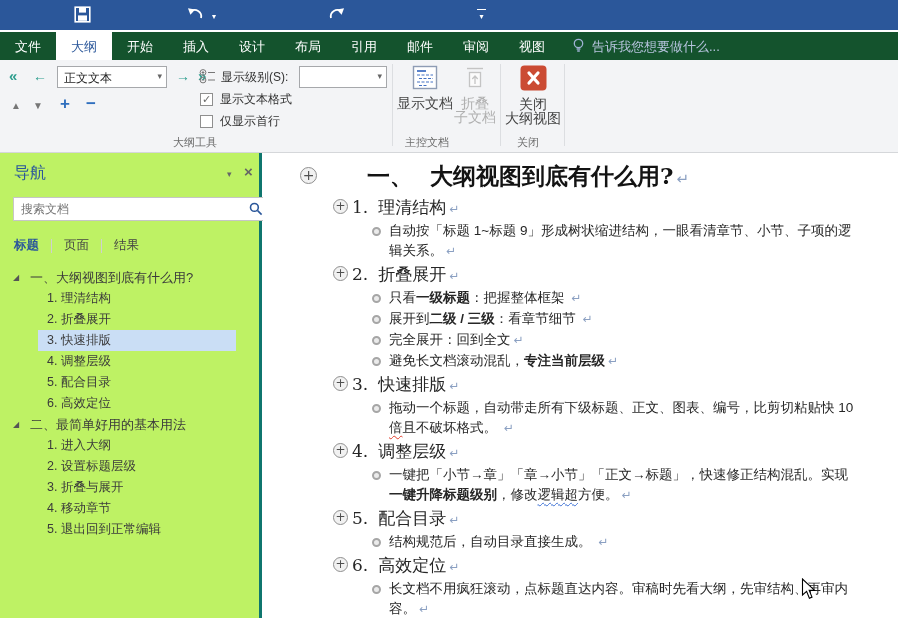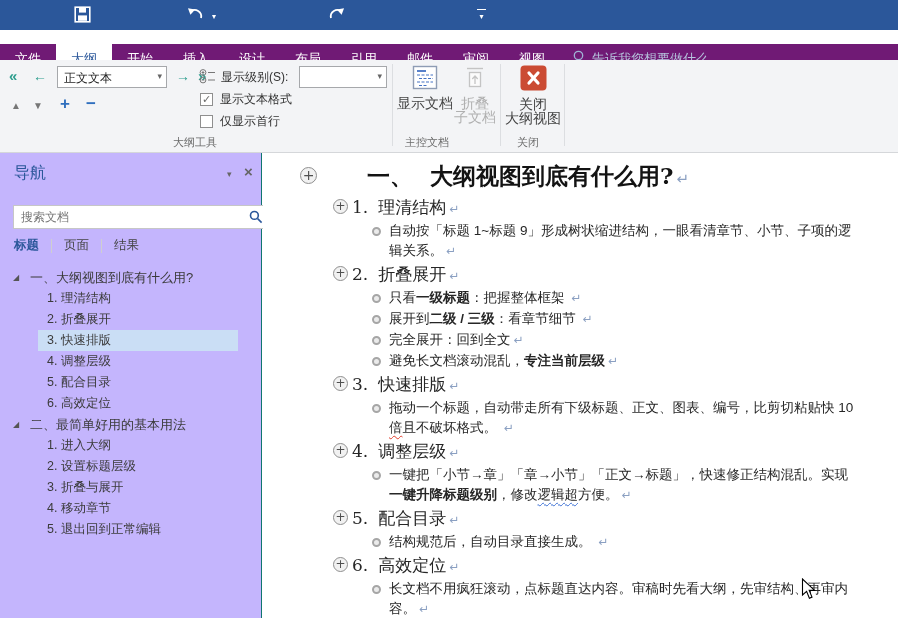--- a/index.html
+++ b/index.html
@@ -9,21 +9,21 @@
     background:#fff; font-family:"Liberation Sans","DejaVu Sans",sans-serif;
     -webkit-font-smoothing:antialiased;
   }
   
   .titlebar { position:absolute; top:0; left:0; right:0; height:30px; background:#2b579a; }
   .titlebar .qicon { position:absolute; top:6px; }
   .qat-caret { color:#fff; font-size:8px; }
   .customize-stack { display:flex; flex-direction:column; align-items:center; }
   .customize-stack .bar { width:9px; border-top:1.5px solid #fff; margin-bottom:2px; }
   
-  .tabrow { position:absolute; top:44px; left:0; right:0; height:30px; background:#701a75; display:flex; align-items:stretch; }
+  .tabrow { position:absolute; top:32px; left:0; right:0; height:30px; background:#14532d; display:flex; align-items:stretch; }
   .rtab { height:30px; line-height:30px; padding:0 15px; color:#fff; font-size:13px; cursor:default; }
   .rtab.active { background:#fff; color:#2b579a; }
   .tellme { display:flex; align-items:center; color:#b6c3dd; font-size:13px; margin-left:12px; gap:7px; }
   
   .ribbon { position:absolute; top:60px; left:0; right:0; height:93px; background:#f3f4f6; border-bottom:1px solid #d5d7da; }
   .ribbon .abs { position:absolute; }
   .arrow-teal { color:#2e9e8e; font-weight:bold; font-size:15px; line-height:16px; }
   .arrow-gray { color:#767676; font-size:10px; line-height:12px; }
   .pm-blue { color:#2f6fbe; font-weight:bold; font-size:17px; line-height:16px; }
   .ddbox { background:#fff; border:1px solid #a6a8ab; height:22px; font-size:12px; color:#222;
@@ -32,25 +32,25 @@
   .riblabel { font-size:12px; color:#333; }
   .cbrow { display:flex; align-items:center; gap:7px; }
   .cbbox { width:13px; height:13px; border:1px solid #8f8f8f; background:#fff; font-size:11px;
            line-height:11px; text-align:center; color:#6a6a6a; display:inline-block; }
   .vsep { position:absolute; top:4px; bottom:6px; width:1px; background:#dcdee1; }
   .group-label { position:absolute; bottom:2px; font-size:11px; color:#6b6b6b; text-align:center; }
   .bigbtn { position:absolute; top:3px; text-align:center; font-size:14px; color:#444; line-height:14px; }
   .bigbtn .ic { display:block; margin:2px auto 4px; }
   .bigbtn.disabled { color:#b0b0b0; }
   
-  .navpane { position:absolute; top:153px; left:0; width:262px; bottom:0; background:#c4b5fd; border-right:1px solid #0f766e; }
+  .navpane { position:absolute; top:153px; left:0; width:262px; bottom:0; background:#bef264; border-right:3px solid #0f766e; }
   .nav-title { position:absolute; top:10px; left:14px; font-size:16px; color:#2b579a; }
   .nav-hd-caret { position:absolute; top:16px; left:227px; color:#666; font-size:9px; }
   .nav-hd-close { position:absolute; top:10px; left:244px; color:#666; font-size:15px; font-weight:bold; }
-  .nav-search { position:absolute; top:52px; left:13px; width:273px; height:24px; border:1px solid #c6c6c6; background:#fff; }
+  .nav-search { position:absolute; top:44px; left:13px; width:273px; height:24px; border:1px solid #c6c6c6; background:#fff; }
   .nav-search input { position:absolute; left:5px; top:2px; width:170px; height:18px; border:none; outline:none;
                       font-size:12px; color:#555; font-family:inherit; }
   .nav-search input::placeholder { color:#767676; opacity:1; }
   .nav-search .mag { position:absolute; right:22px; top:4px; }
   .nav-search .scaret { position:absolute; right:6px; top:7px; color:#666; font-size:8px; }
   .nav-tabs { position:absolute; top:84px; left:13px; display:flex; align-items:center; font-size:12.5px; color:#444; }
   .ntab { padding:0 1px; }
   .ntab.active { color:#2b579a; font-weight:bold; }
   .ntab-sep { width:1px; height:14px; background:#cfcfcf; margin:0 11px; display:inline-block; }
   .nav-tree { position:absolute; top:114px; left:0; right:1px; }

